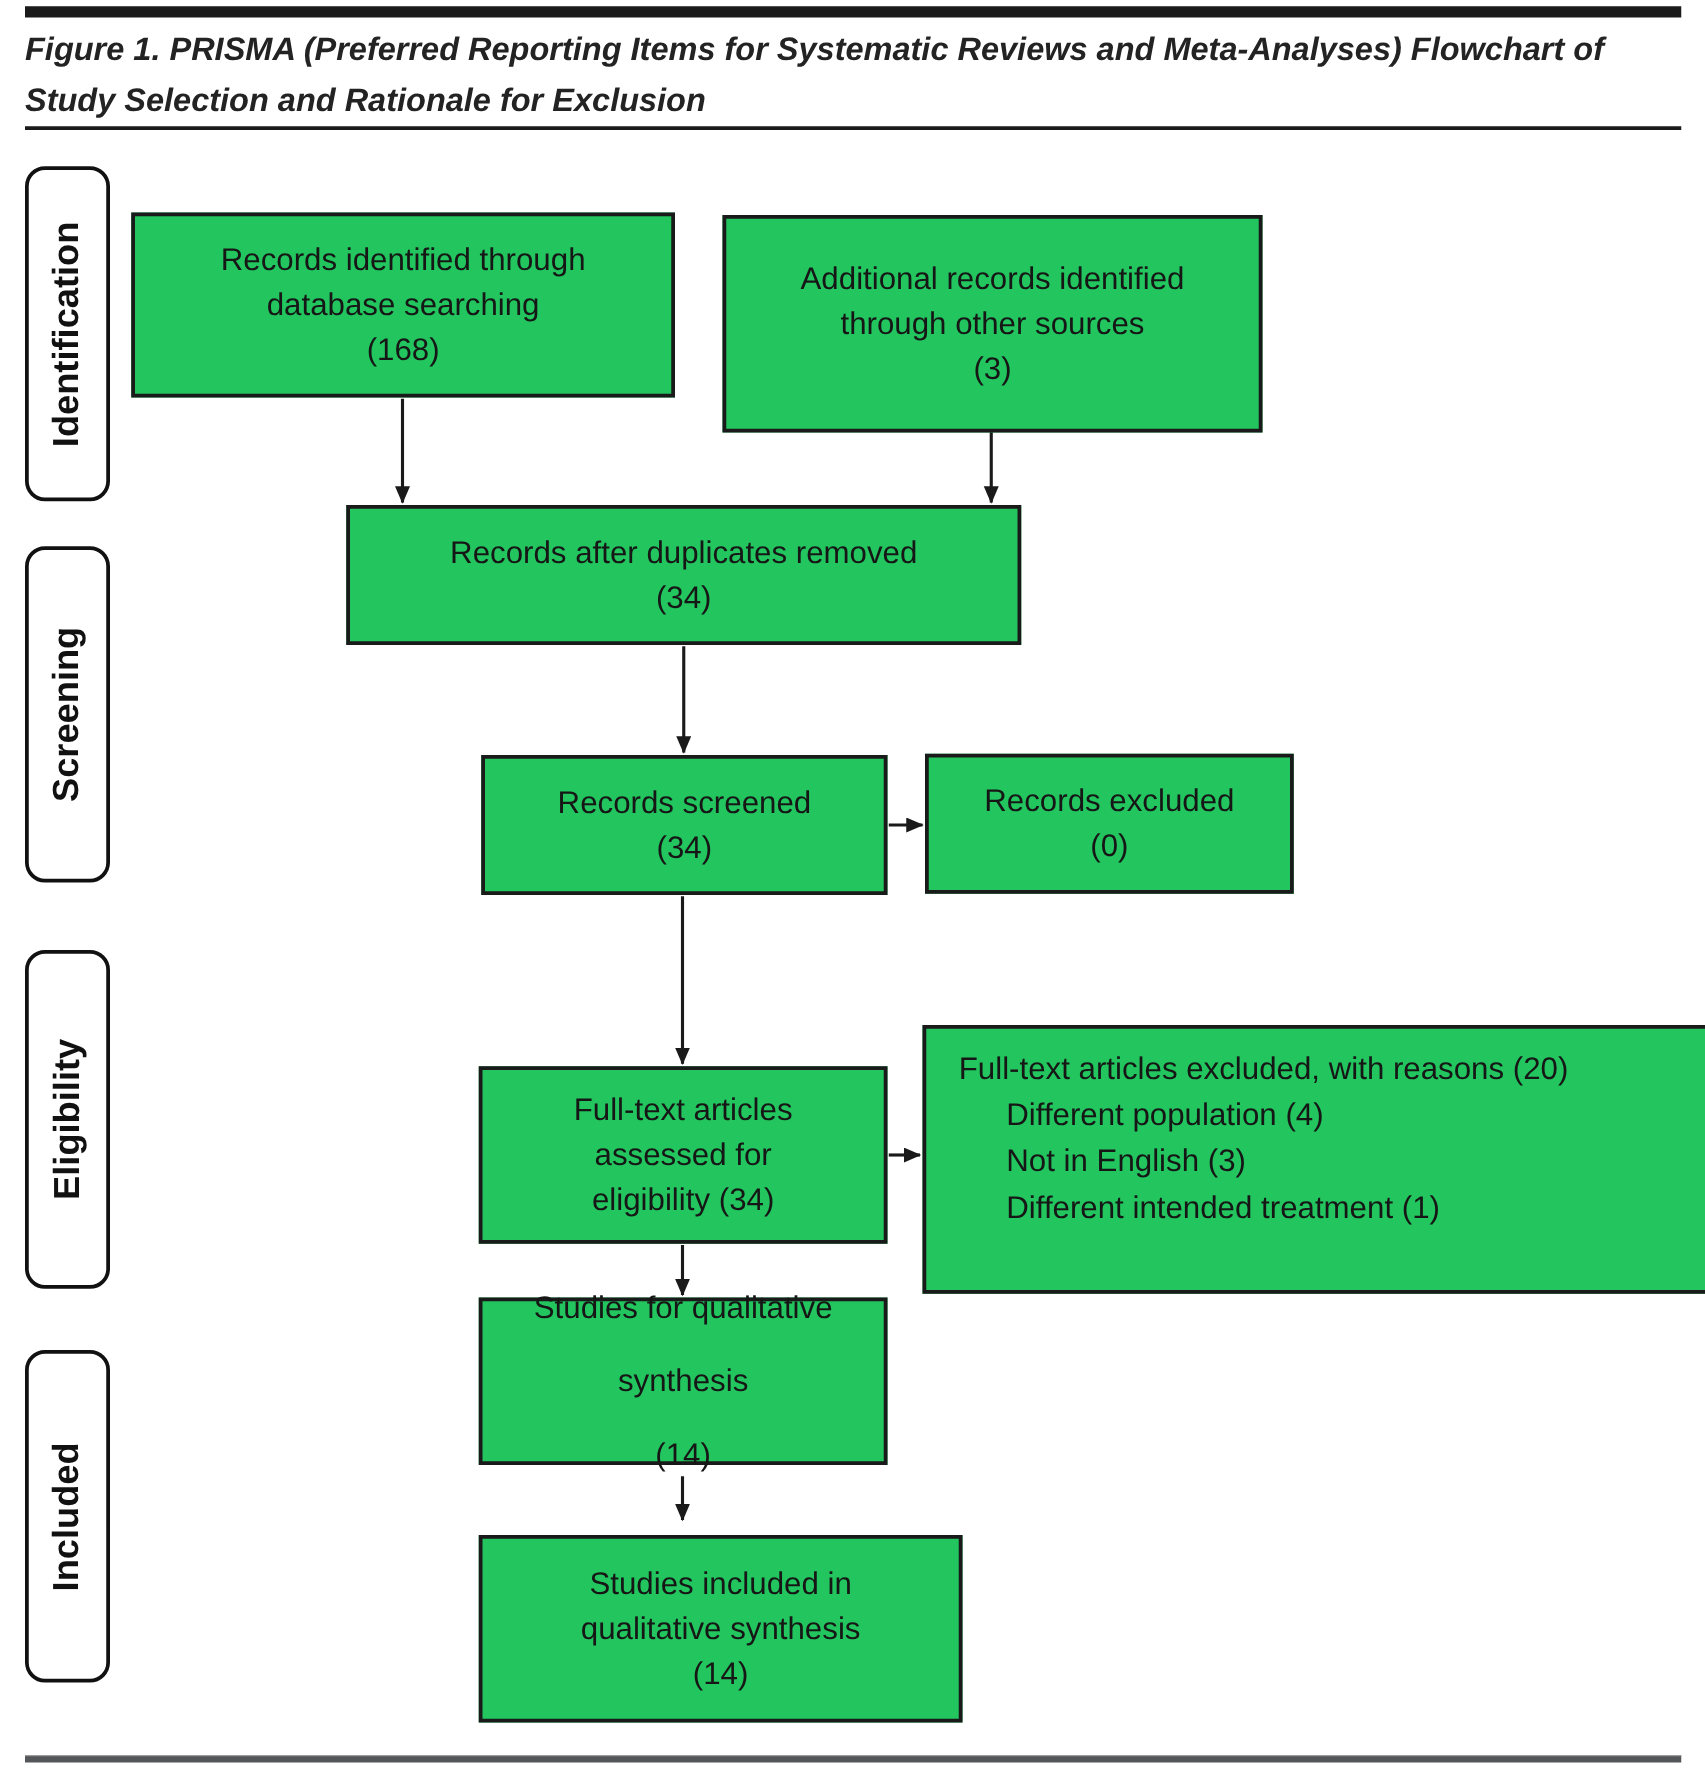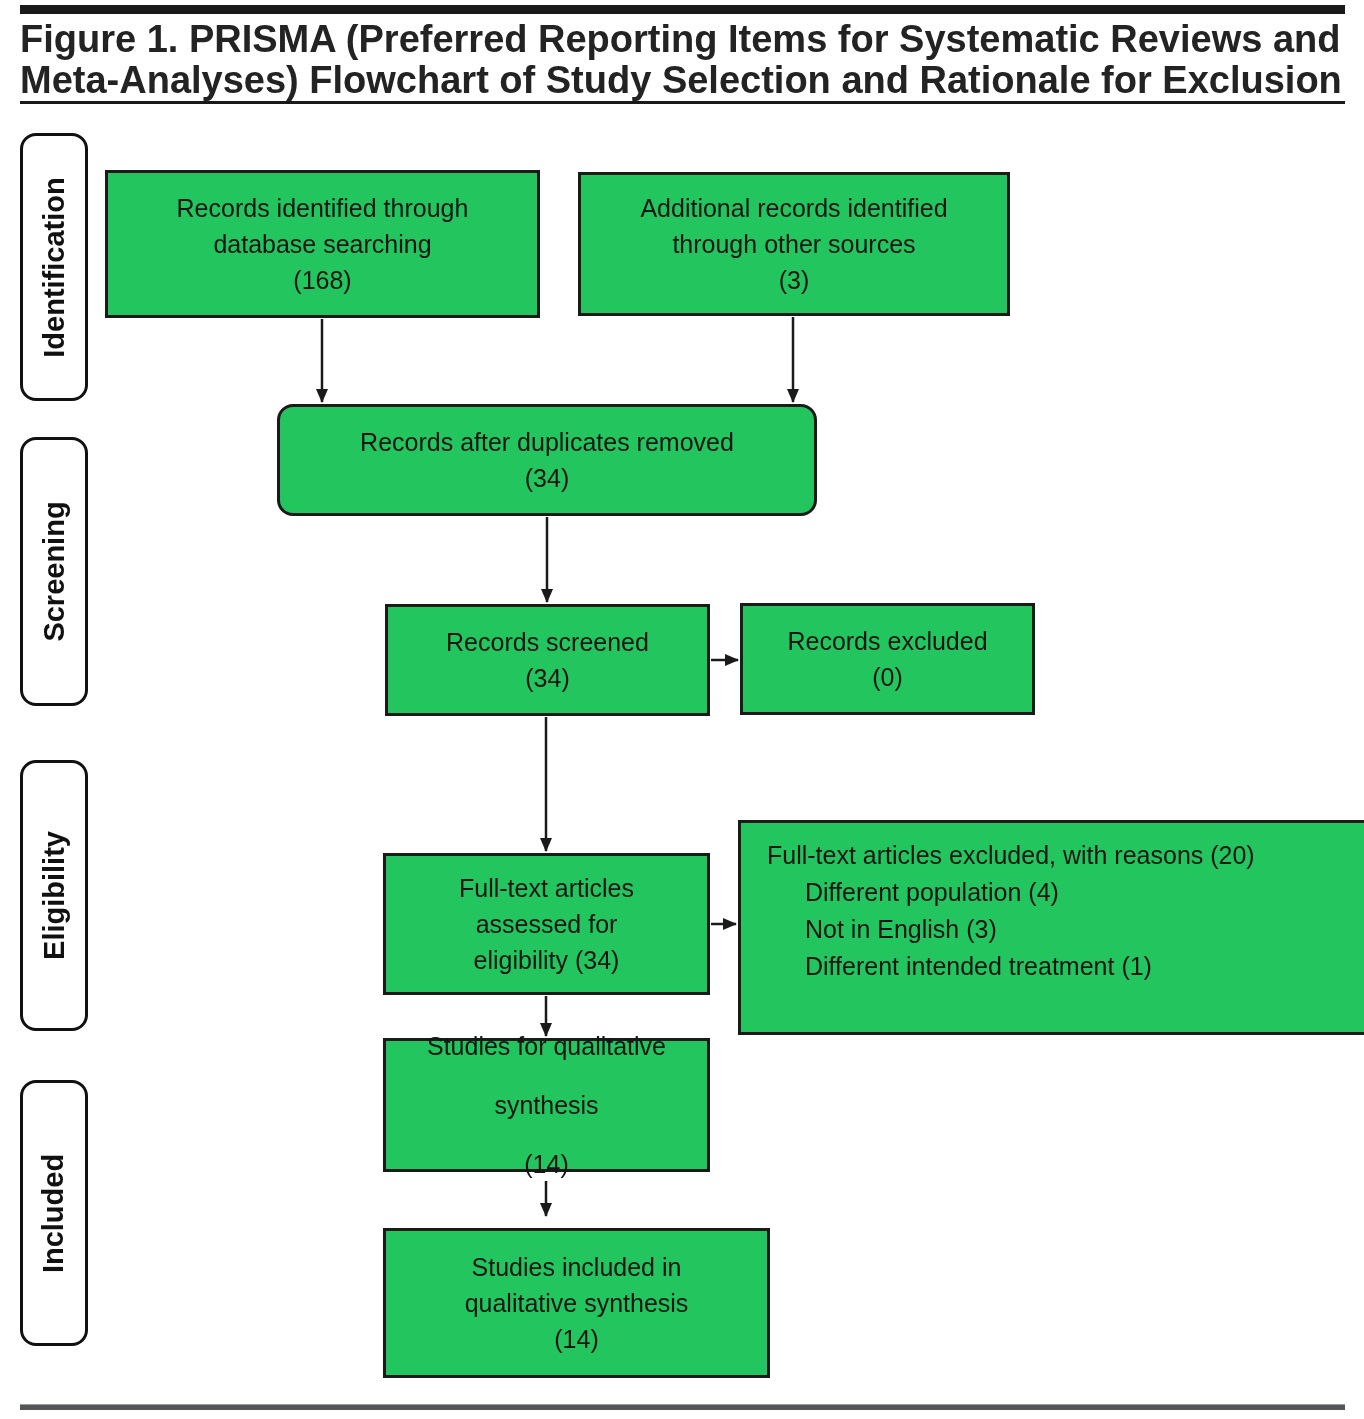--- a/index.html
+++ b/index.html
@@ -12,22 +12,22 @@
     color: #1a1a1a;
     overflow: hidden;
   }
   .topbar {
     position: absolute; left: 20px; top: 5px;
     width: 1325px; height: 9px; background: #1a1a1a;
   }
   .title {
     position: absolute; left: 20px; top: 19px;
     width: 1325px;
-    font-size: 38px; font-weight: bold; line-height: 41px;
-    color: #232323; letter-spacing: 0px; margin: 0;
+    font-size: 26px; font-weight: bold; line-height: 41px;
+    color: #232323; letter-spacing: 0px; margin: 0; font-style: italic;
   }
   .title-rule {
     position: absolute; left: 20px; top: 101px;
     width: 1325px; height: 3px; background: #1a1a1a;
   }
   .bottom-rule {
     position: absolute; left: 20px; top: 1404px;
     width: 1325px; height: 5px; background: #55565a;
     border-top: 1px solid #9b9b9b;
   }
@@ -103,27 +103,27 @@
   <div class="stage" style="top:1080px; height:260px;">
     <span>Included</span>
   </div>
 
   <div class="node" style="left:105px; top:170px; width:435px; height:148px;">
     <div class="line">Records identified through</div>
     <div class="line">database searching</div>
     <div class="line">(168)</div>
   </div>
 
-  <div class="node" style="left:578px; top:172px; width:432px; height:144px;">
+  <div class="node" style="left:578px; top:172px; width:432px; height:174px;">
     <div class="line">Additional records identified</div>
     <div class="line">through other sources</div>
     <div class="line">(3)</div>
   </div>
 
-  <div class="node" style="left:277px; top:404px; width:540px; height:112px;border-radius:16px;">
+  <div class="node" style="left:277px; top:404px; width:540px; height:112px;">
     <div class="line">Records after duplicates removed</div>
     <div class="line">(34)</div>
   </div>
 
   <div class="node" style="left:385px; top:604px; width:325px; height:112px;align-items:center;">
     <div class="line">Records screened</div>
     <div class="line">(34)</div>
   </div>
 
   <div class="node" style="left:740px; top:603px; width:295px; height:112px;">

